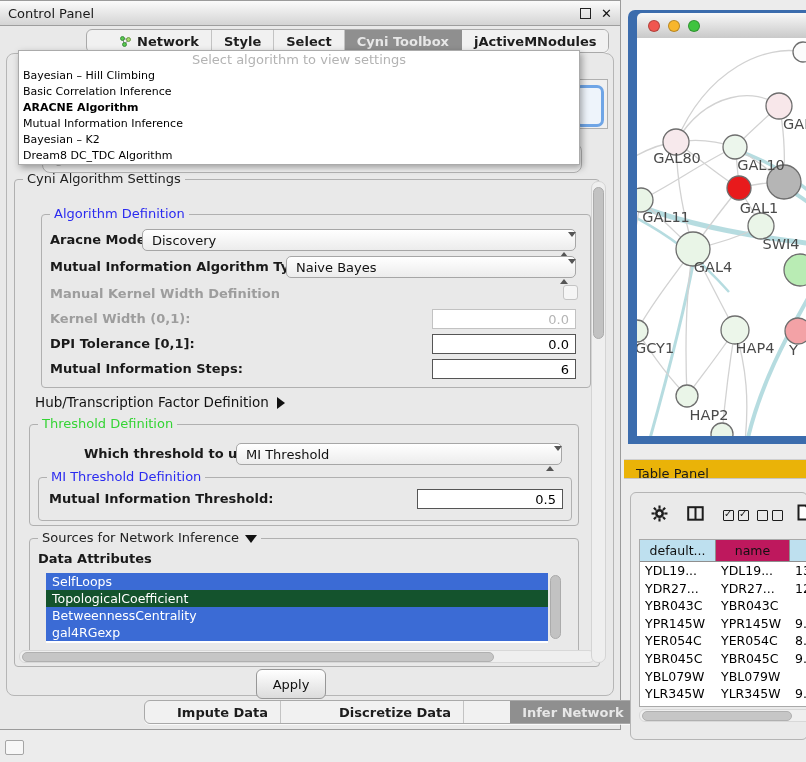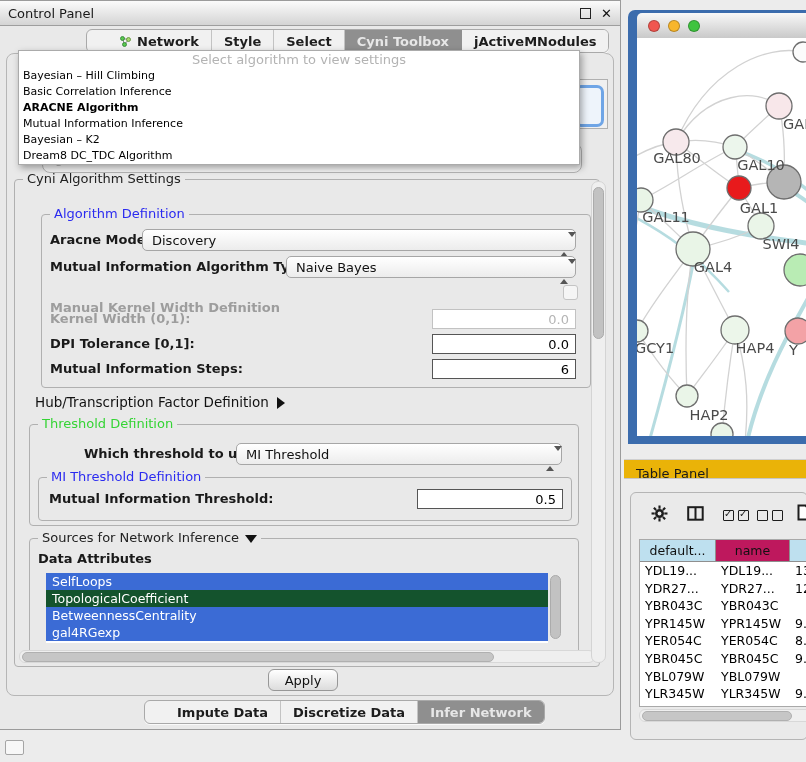--- a/index.html
+++ b/index.html
@@ -16,21 +16,21 @@
   #cp-title{flex:1;font-size:13px;color:#1a1a1a;}
   .float-ico{width:9px;height:9px;border:1.5px solid #222;display:inline-block;margin-right:10px;}
   .close-ico{font-weight:bold;font-size:13px;color:#111;line-height:1;}
   
   .segbar{position:absolute;display:flex;height:22px;border:1px solid #a9a9a9;border-radius:6px;overflow:hidden;background:#f1f1f1;box-shadow:0 1px 0 rgba(255,255,255,.7);padding-left:20px;}
   .seg{display:flex;align-items:center;padding:0 12px;font-size:13px;font-weight:600;color:#1d1d1d;border-right:1px solid #c3c3c3;background:#f1f1f1;white-space:nowrap;}
   .seg:last-child{border-right:none;}
   .seg.sel{background:#8f8f8f;color:#e7e7e7;border-right-color:#8f8f8f;}
   .seg svg{margin-right:5px;}
   #top-tabs{left:86px;top:28px;}
-  #bottom-tabs{left:144px;top:699px;}
+  #bottom-tabs{left:144px;top:699px;gap:46px;}
   
   #inner-box{position:absolute;left:6px;top:52px;width:606px;height:641px;border:1px solid #b6b6b6;border-radius:8px;}
   
   #hidden-combo{position:absolute;left:42px;top:142px;width:540px;height:30px;border:1px solid #b4b4b4;border-radius:8px;background:#f4f4f4;z-index:2;color:#b9b9b9;line-height:30px;padding-left:12px;box-sizing:border-box;}
   #focus-combo-frame{position:absolute;left:566px;top:78px;width:40px;height:48px;border:1px solid #b0b0b0;background:#f0f0f0;z-index:3;}
   #focus-combo-btn{position:absolute;left:574px;top:84px;width:24px;height:36px;border:3px solid #6fa5e6;border-radius:7px;background:#eef4fb;z-index:4;}
   
   #algo-popup{position:absolute;left:18px;top:49px;width:560px;height:113px;background:#fff;border:1px solid #ababab;box-shadow:2px 3px 7px rgba(0,0,0,.35);z-index:10;}
   #algo-placeholder{height:17px;line-height:17px;text-align:center;color:#b3b3b3;font-size:13px;}
   #algo-list{list-style:none;margin:0;padding:0;}
@@ -56,21 +56,21 @@
   .tri-down{display:inline-block;width:0;height:0;border-left:6px solid transparent;border-right:6px solid transparent;border-top:8px solid #111;margin-left:6px;vertical-align:-1px;}
   
   .vtrack{position:absolute;background:#eFeFeF;border:1px solid #d4d4d4;border-radius:7px;}
   .vthumb{position:absolute;background:#c2c2c2;border:1px solid #ababab;border-radius:6px;}
   .htrack{position:absolute;background:#efefef;border:1px solid #d8d8d8;border-radius:6px;}
   .hthumb{position:absolute;background:#c6c6c6;border:1px solid #b0b0b0;border-radius:6px;height:8px;top:1px;}
   
   #attr-list{position:absolute;left:16px;top:34px;width:502px;height:70px;background:#fff;overflow:hidden;margin:0;padding:0;list-style:none;}
   #attr-list li{height:17px;line-height:17px;padding-left:6px;background:#3b6bd5;color:#fff;font-size:12.5px;white-space:nowrap;}
   
-  #apply-btn{position:absolute;left:268px;top:668px;width:70px;height:22px;border:1px solid #979797;border-radius:6px;background:linear-gradient(#ffffff,#dcdcdc);font-size:13px;color:#111;font-family:inherit;}
+  #apply-btn{position:absolute;left:256px;top:668px;width:70px;height:30px;border:1px solid #979797;border-radius:6px;background:linear-gradient(#ffffff,#dcdcdc);font-size:13px;color:#111;font-family:inherit;}
   
   #network-window{position:absolute;left:628px;top:10px;width:178px;height:434px;background:#3b6cad;border-top-left-radius:7px;}
   #nw-titlebar{position:absolute;left:9px;top:3px;right:0;height:25px;background:linear-gradient(#f8f8f8,#c9c9c9);border-top-left-radius:5px;border-bottom:1px solid #9a9a9a;display:flex;align-items:center;padding-left:11px;}
   .tl{width:12px;height:12px;border-radius:50%;margin-right:8px;border:1px solid rgba(0,0,0,.25);box-sizing:border-box;}
   #nw-canvas{position:absolute;left:9px;top:28px;width:169px;height:398px;background:#fff;overflow:hidden;}
   
   #table-titlebar{position:absolute;left:624px;top:459px;width:182px;height:20px;background:#eab308;border-top:1px solid #cfcfcf;border-bottom:1px solid #c6c6c6;line-height:27px;padding-left:12px;box-sizing:border-box;font-size:13px;color:#1a1a1a;}
   #table-panel{position:absolute;left:630px;top:492px;width:176px;height:246px;background:#eaeaea;border:1px solid #b5b5b5;border-radius:6px;overflow:hidden;}
   #tp-toolbar{position:absolute;left:0;top:10px;width:100%;height:24px;}
   .tbico{position:absolute;top:2px;}
@@ -150,21 +150,21 @@
         <span>Discovery</span>
         <span class="updown"><span class="tri-up"></span><span class="tri-dn"></span></span>
       </div>
 
       <span class="lbl" style="left:8px;top:44px;">Mutual Information Algorithm Type:</span>
       <div class="combo" style="left:244px;top:41px;width:290px;">
         <span>Naive Bayes</span>
         <span class="updown"><span class="tri-up"></span><span class="tri-dn"></span></span>
       </div>
 
-      <span class="lbl dis" style="left:8px;top:85px;text-align:center;">Manual Kernel Width Definition</span>
+      <span class="lbl dis" style="left:8px;top:71px;text-align:center;">Manual Kernel Width Definition</span>
       <span class="checkbox" style="left:521px;top:70px;"></span>
 
       <span class="lbl dis" style="left:8px;top:96px;">Kernel Width (0,1):</span>
       <div class="field dis" style="left:390px;top:94px;width:144px;">0.0</div>
 
       <span class="lbl" style="left:8px;top:121px;">DPI Tolerance [0,1]:</span>
       <div class="field" style="left:390px;top:119px;width:144px;">0.0</div>
 
       <span class="lbl" style="left:8px;top:146px;">Mutual Information Steps:</span>
       <div class="field" style="left:390px;top:144px;width:144px;">6</div>

